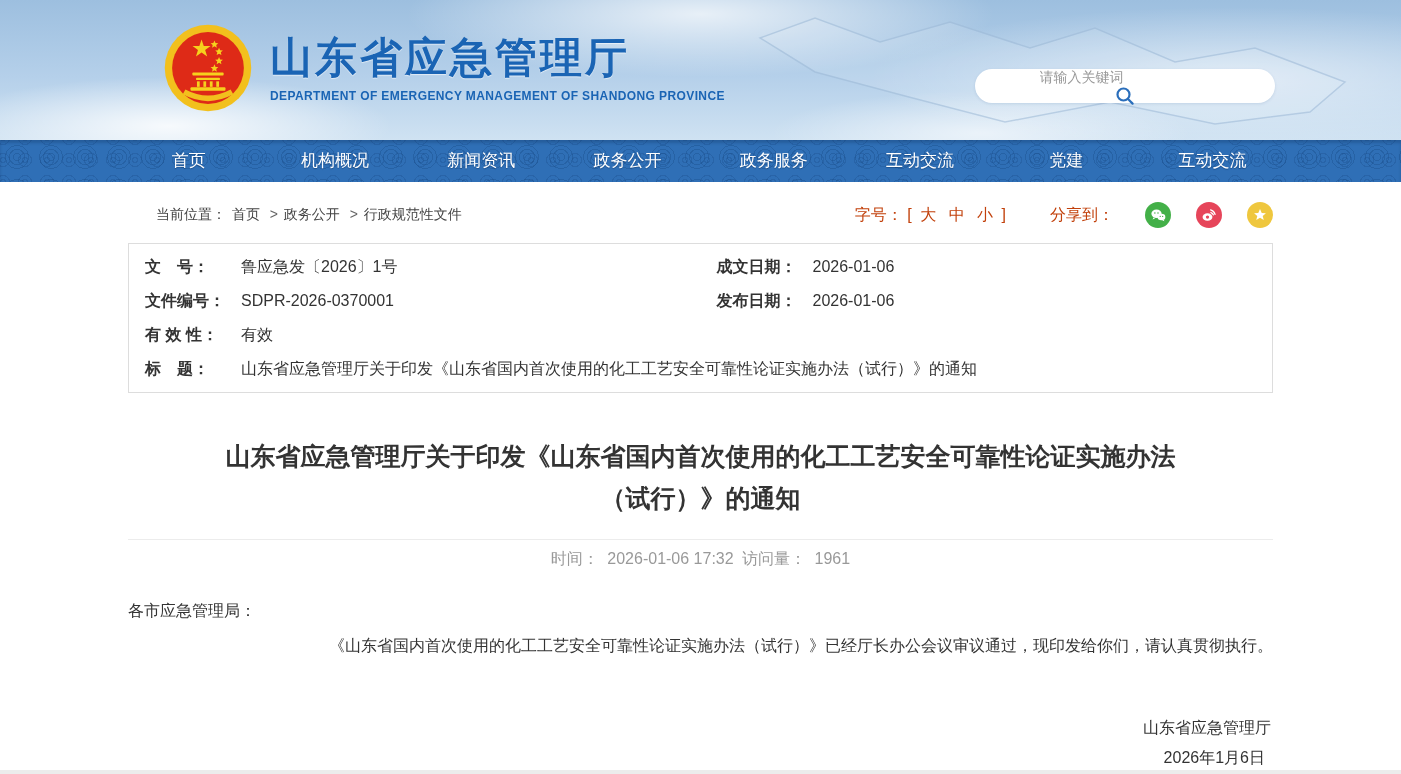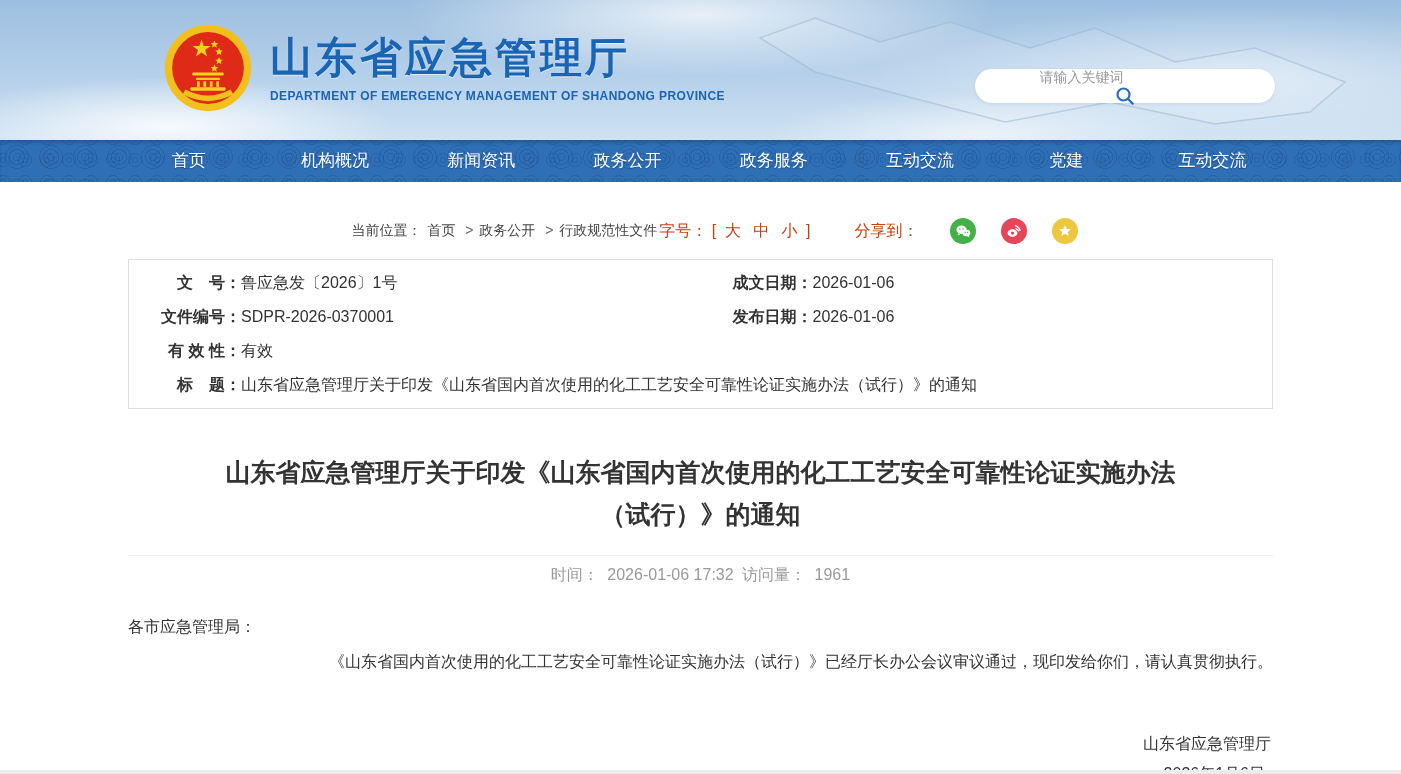--- a/index.html
+++ b/index.html
@@ -39,39 +39,39 @@
       radial-gradient(circle, rgba(24,76,136,0) 0 2px, rgba(24,76,136,.3) 2px 3px, rgba(24,76,136,0) 3px 6px, rgba(24,76,136,.3) 6px 7px, rgba(24,76,136,0) 7px);
     background-size:34px 34px, 22px 22px; background-position:0 0, 14px 9px;
     box-shadow:inset 0 3px 3px rgba(10,40,80,.25);
   }
   .nav-inner { width:1170px; margin:0 auto; height:42px; display:flex; }
   .nav-item { flex:1; text-align:center; line-height:42px; color:#fff; font-size:17px;
     text-decoration:none; cursor:pointer; text-shadow:0 1px 1px rgba(0,30,70,.35); }
 
   
   .container { width:1145px; margin:0 auto; }
-  .crumb-row { padding-top:36px; display:flex; justify-content:center; align-items:center;
+  .crumb-row { padding-top:20px; display:flex; justify-content:space-between; align-items:center;
     font-size:14px; color:#444;margin-left:28px; }
   .crumb-left span { margin-right:2px; }
   .crumb-link { cursor:pointer; }
   .crumb-sep { color:#666; margin:0 4px; }
   .tools-right { display:flex; align-items:center; font-size:16px; color:#c2410c;gap:18px; }
   .fontsize-widget { margin-right:26px; }
   .size-btn { cursor:pointer; margin:0 4px; }
   .share-label { margin-right:6px; }
   .share-icon { width:26px; height:26px; border-radius:50%; display:inline-flex; align-items:center;
     justify-content:center; margin-left:7px; cursor:pointer; vertical-align:middle; }
   .share-icon svg { width:18px; height:18px; }
 
   
   .meta-box { margin-top:15px; border:1px solid #ddd; padding:6px 0;
     display:grid; grid-template-columns:1fr 1fr; }
   .meta-cell { display:flex; padding:7px 16px; font-size:16px; color:#333; line-height:20px; }
   .meta-cell.full { grid-column:1 / -1; }
-  .meta-label { font-weight:bold; color:#333; width:96px; flex-shrink:0;text-align:right; }
+  .meta-label { font-weight:bold; color:#333; width:96px; flex-shrink:0; }
   .meta-value { color:#333; }
 
   
   .article-title { margin:42px auto 0; max-width:985px; text-align:center; font-size:25px;
     font-weight:bold; color:#333; line-height:42px; }
   .title-divider { margin-top:20px; border-top:1px solid #ececec; }
   .article-meta { margin-top:9px; text-align:center; font-size:16px; color:#999; }
   .article-meta span { margin:0 2px; }
   .article-body { margin-top:28px; font-size:16px; color:#333; line-height:26px; }
   .para-indent { text-indent:2em; margin-top:9px;text-align:right; }

